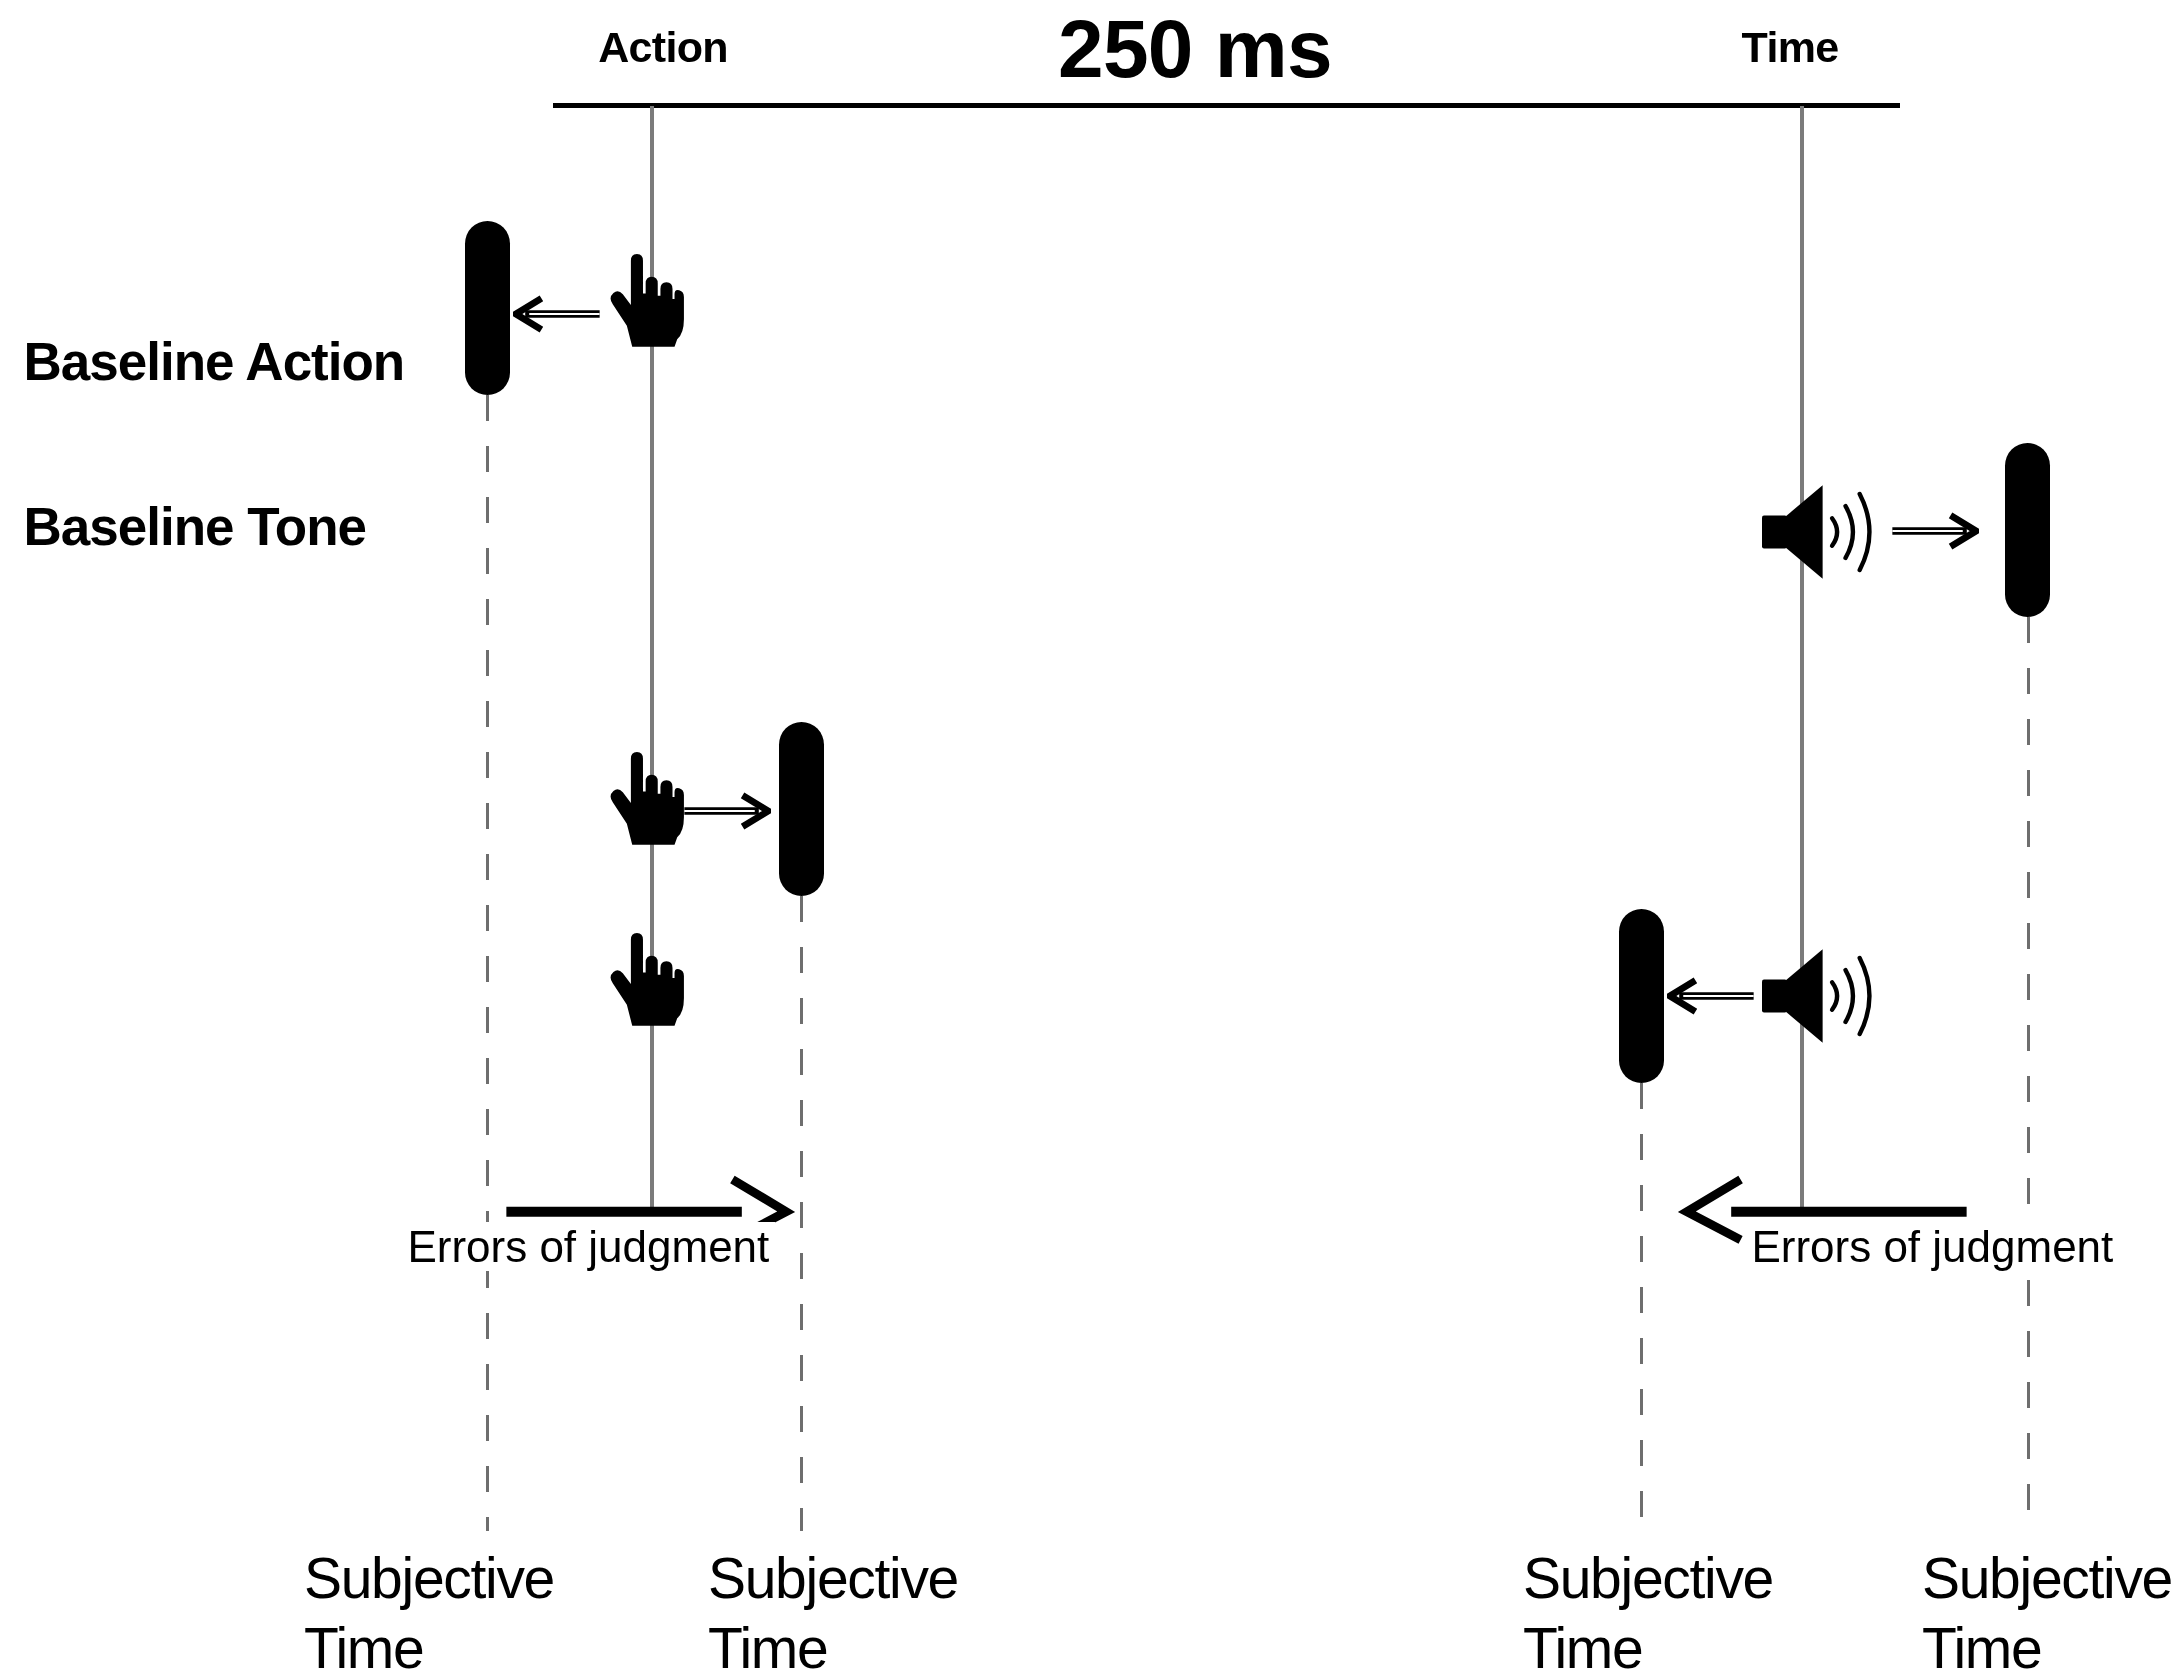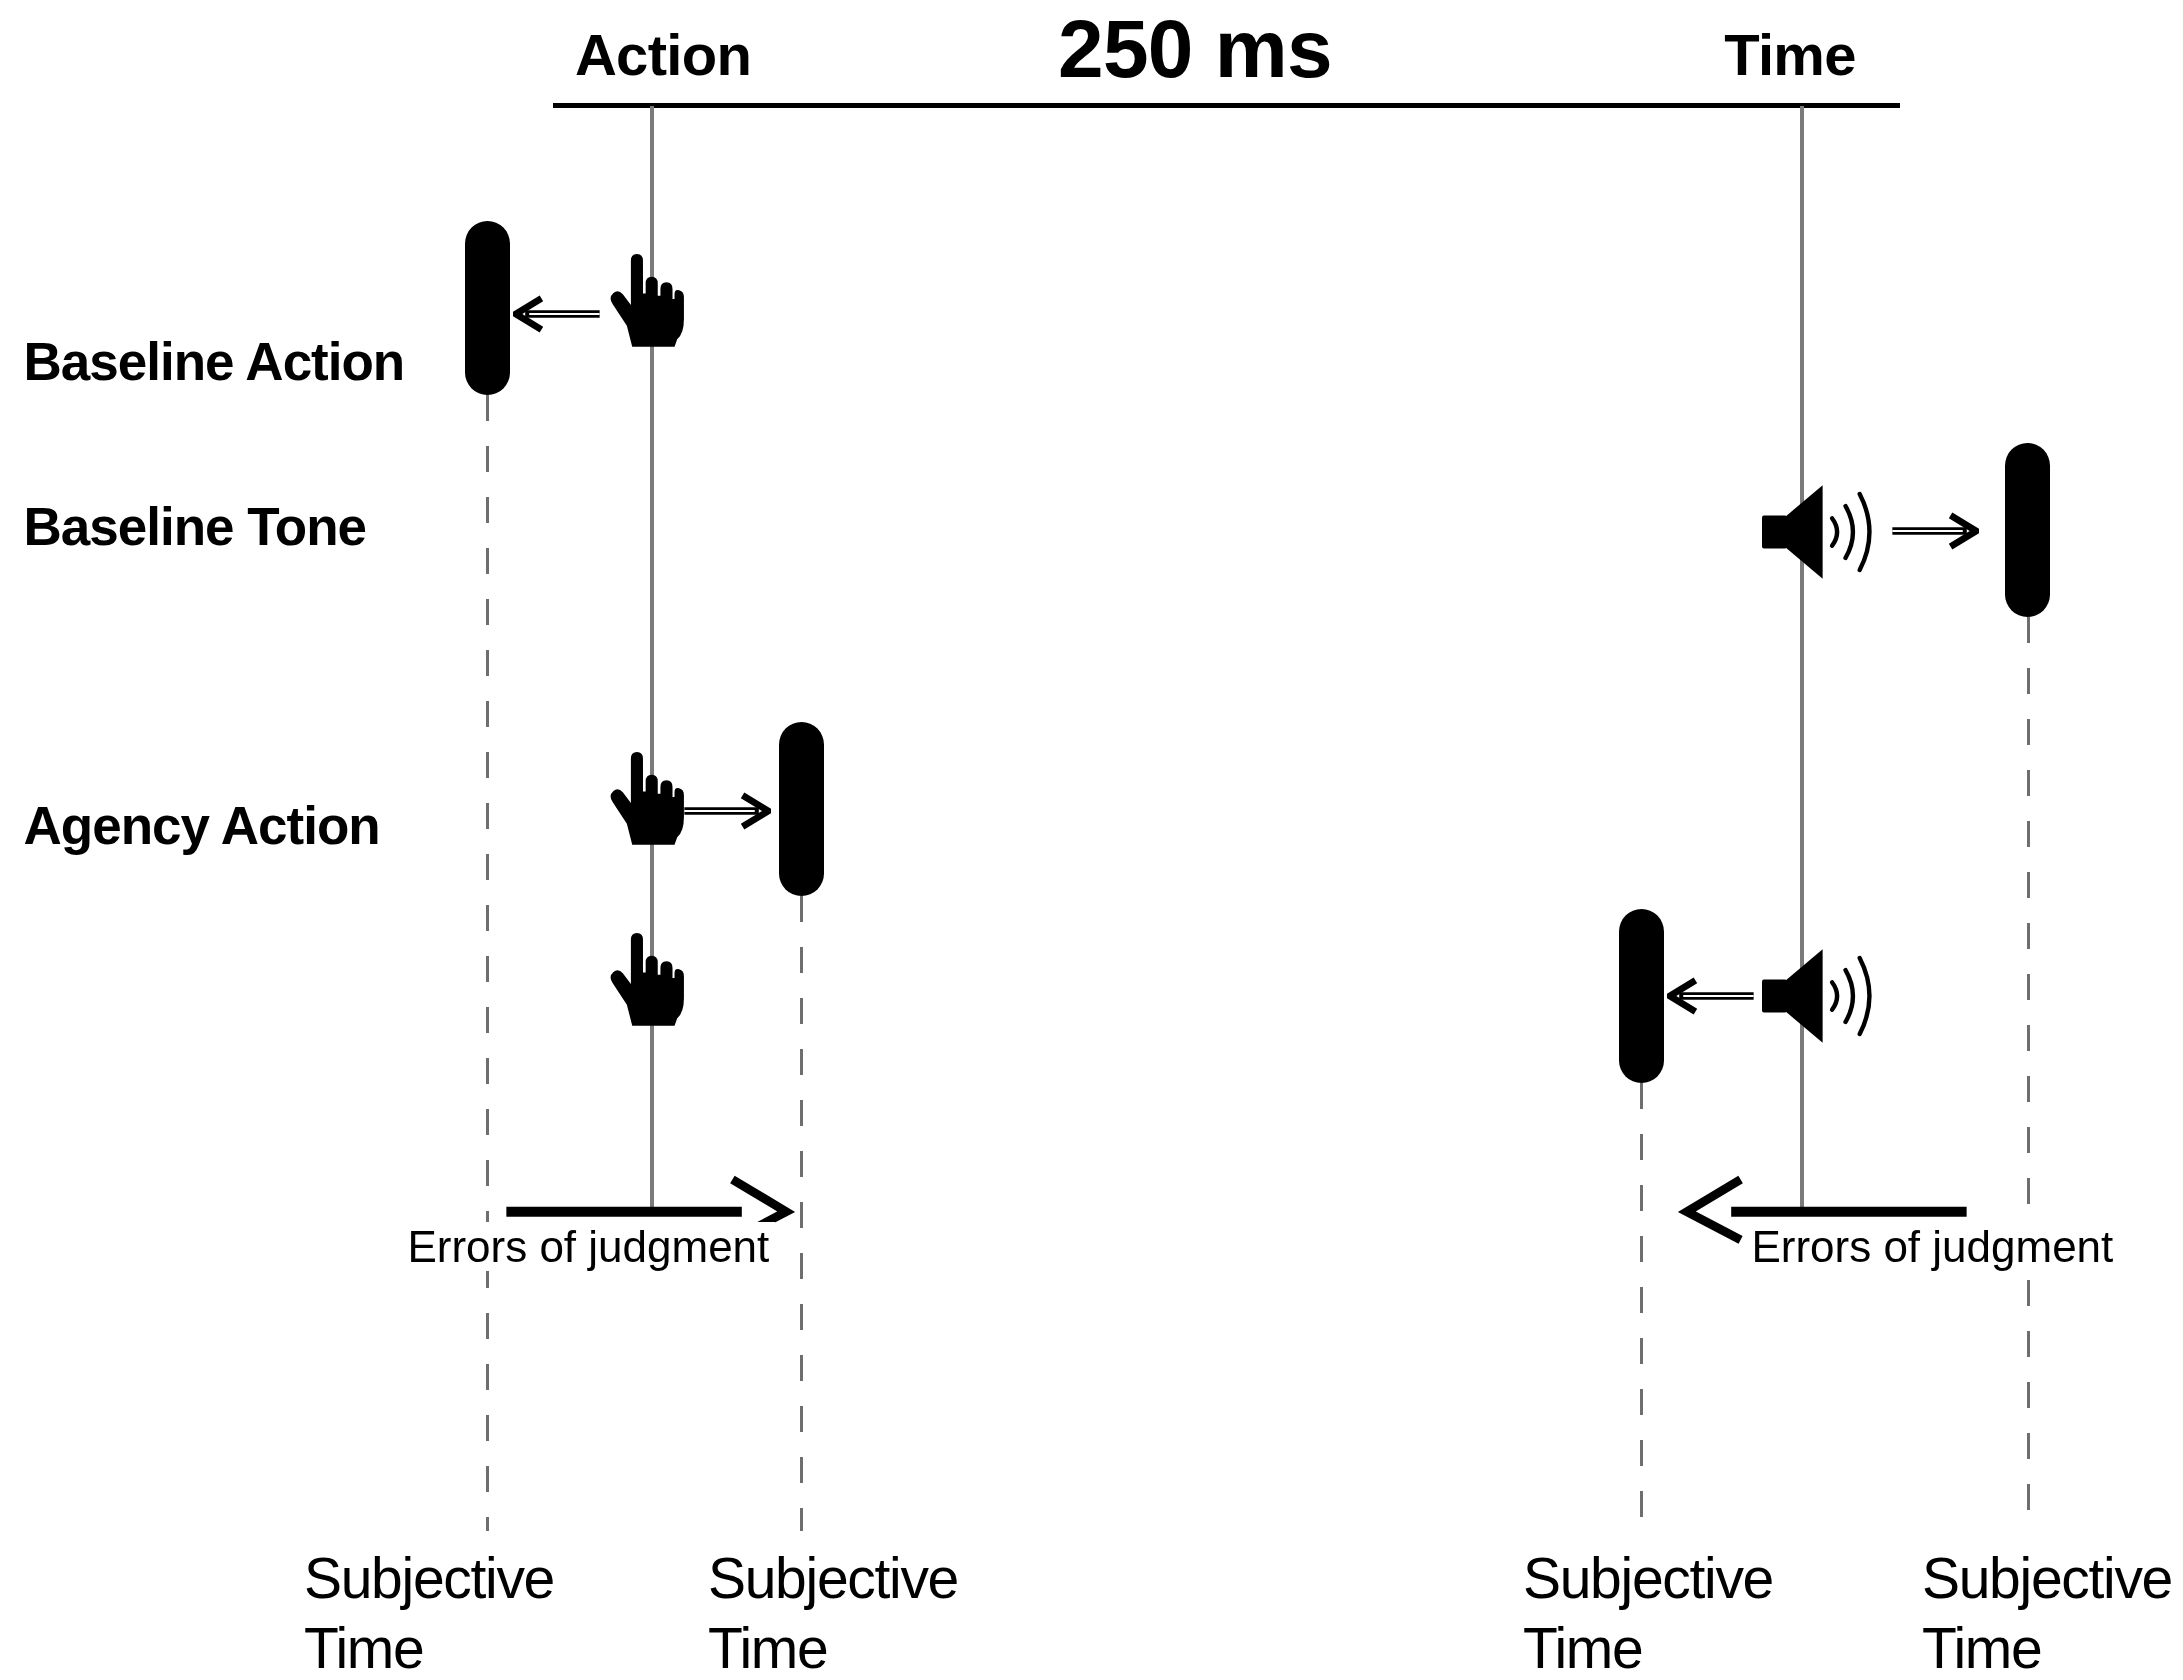--- a/index.html
+++ b/index.html
@@ -12,21 +12,21 @@
   #figure{
     position:relative;
     width:2183px;height:1680px;
     background:var(--background);
     font-family:"Liberation Sans", sans-serif;
     color:var(--ink);
     overflow:hidden;
   }
   .abs{position:absolute;}
   .centered{transform:translateX(-50%);}
-  .hdr-label{font-weight:bold;font-size:58px;line-height:1;letter-spacing:-0.7px;white-space:nowrap;text-align:right;}
+  .hdr-label{font-weight:bold;font-size:43px;line-height:1;letter-spacing:-0.7px;white-space:nowrap;text-align:right;}
   .interval{font-weight:bold;font-size:82px;line-height:1;letter-spacing:-0.7px;white-space:nowrap;margin-top:7px;}
   .topline{height:5.4px;background:var(--ink);}
   .vline{width:4px;background:var(--timeline-gray);}
   .dline{
     width:3.4px;
     background:repeating-linear-gradient(to bottom, var(--dash-gray) 0 26px, transparent 26px 51px);
   }
   .row-label{font-weight:bold;font-size:53px;line-height:1;letter-spacing:-1px;white-space:nowrap;}
   .pill{width:45px;height:174px;border-radius:23px;background:var(--ink);}
   .errors-label{
@@ -50,21 +50,20 @@
   <div class="abs vline" style="left:650px;top:106px;height:1105px;"></div>
   <div class="abs vline" style="left:1800px;top:106px;height:1105px;"></div>
 
   <div class="abs dline" style="left:486px;top:395px;height:1136px;"></div>
   <div class="abs dline" style="left:800px;top:896px;height:635px;"></div>
   <div class="abs dline" style="left:1640px;top:1083px;height:449px;"></div>
   <div class="abs dline" style="left:2027px;top:617px;height:914px;"></div>
 
   <div class="abs row-label" style="left:23.6px;top:335px;">Baseline Action</div>
   <div class="abs row-label" style="left:23.6px;top:500px;">Baseline Tone</div>
-  <div class="abs row-label" style="left:23.6px;top:799px;">Agency Action</div>
 
   <div class="abs pill" style="left:465px;top:221px;"></div>
   <div class="abs pill" style="left:2005px;top:443px;"></div>
   <div class="abs pill" style="left:779px;top:722px;"></div>
   <div class="abs pill" style="left:1619px;top:909px;"></div>
 
   <span class="abs icon" style="left:609px;top:252px;">
     <svg width="76" height="96" viewBox="0 0 112 143">
       <path fill="currentColor" d="M32 76 V13 Q32 3 41 3 Q50 3 50 13 V62 H54 V47 Q54 37 63 37 Q72 37 72 47 V65 H76 V55 Q76 45 85 45 Q94 45 94 55 V70 H97 V63 Q97 55 104 57 Q111 59 111 67 V100 Q111 121 101 130 L97 141 H34 L26 110 L5 78 Q-2 68 6 61 Q13 55 20 63 L32 79 Z"></path>
     </svg>

